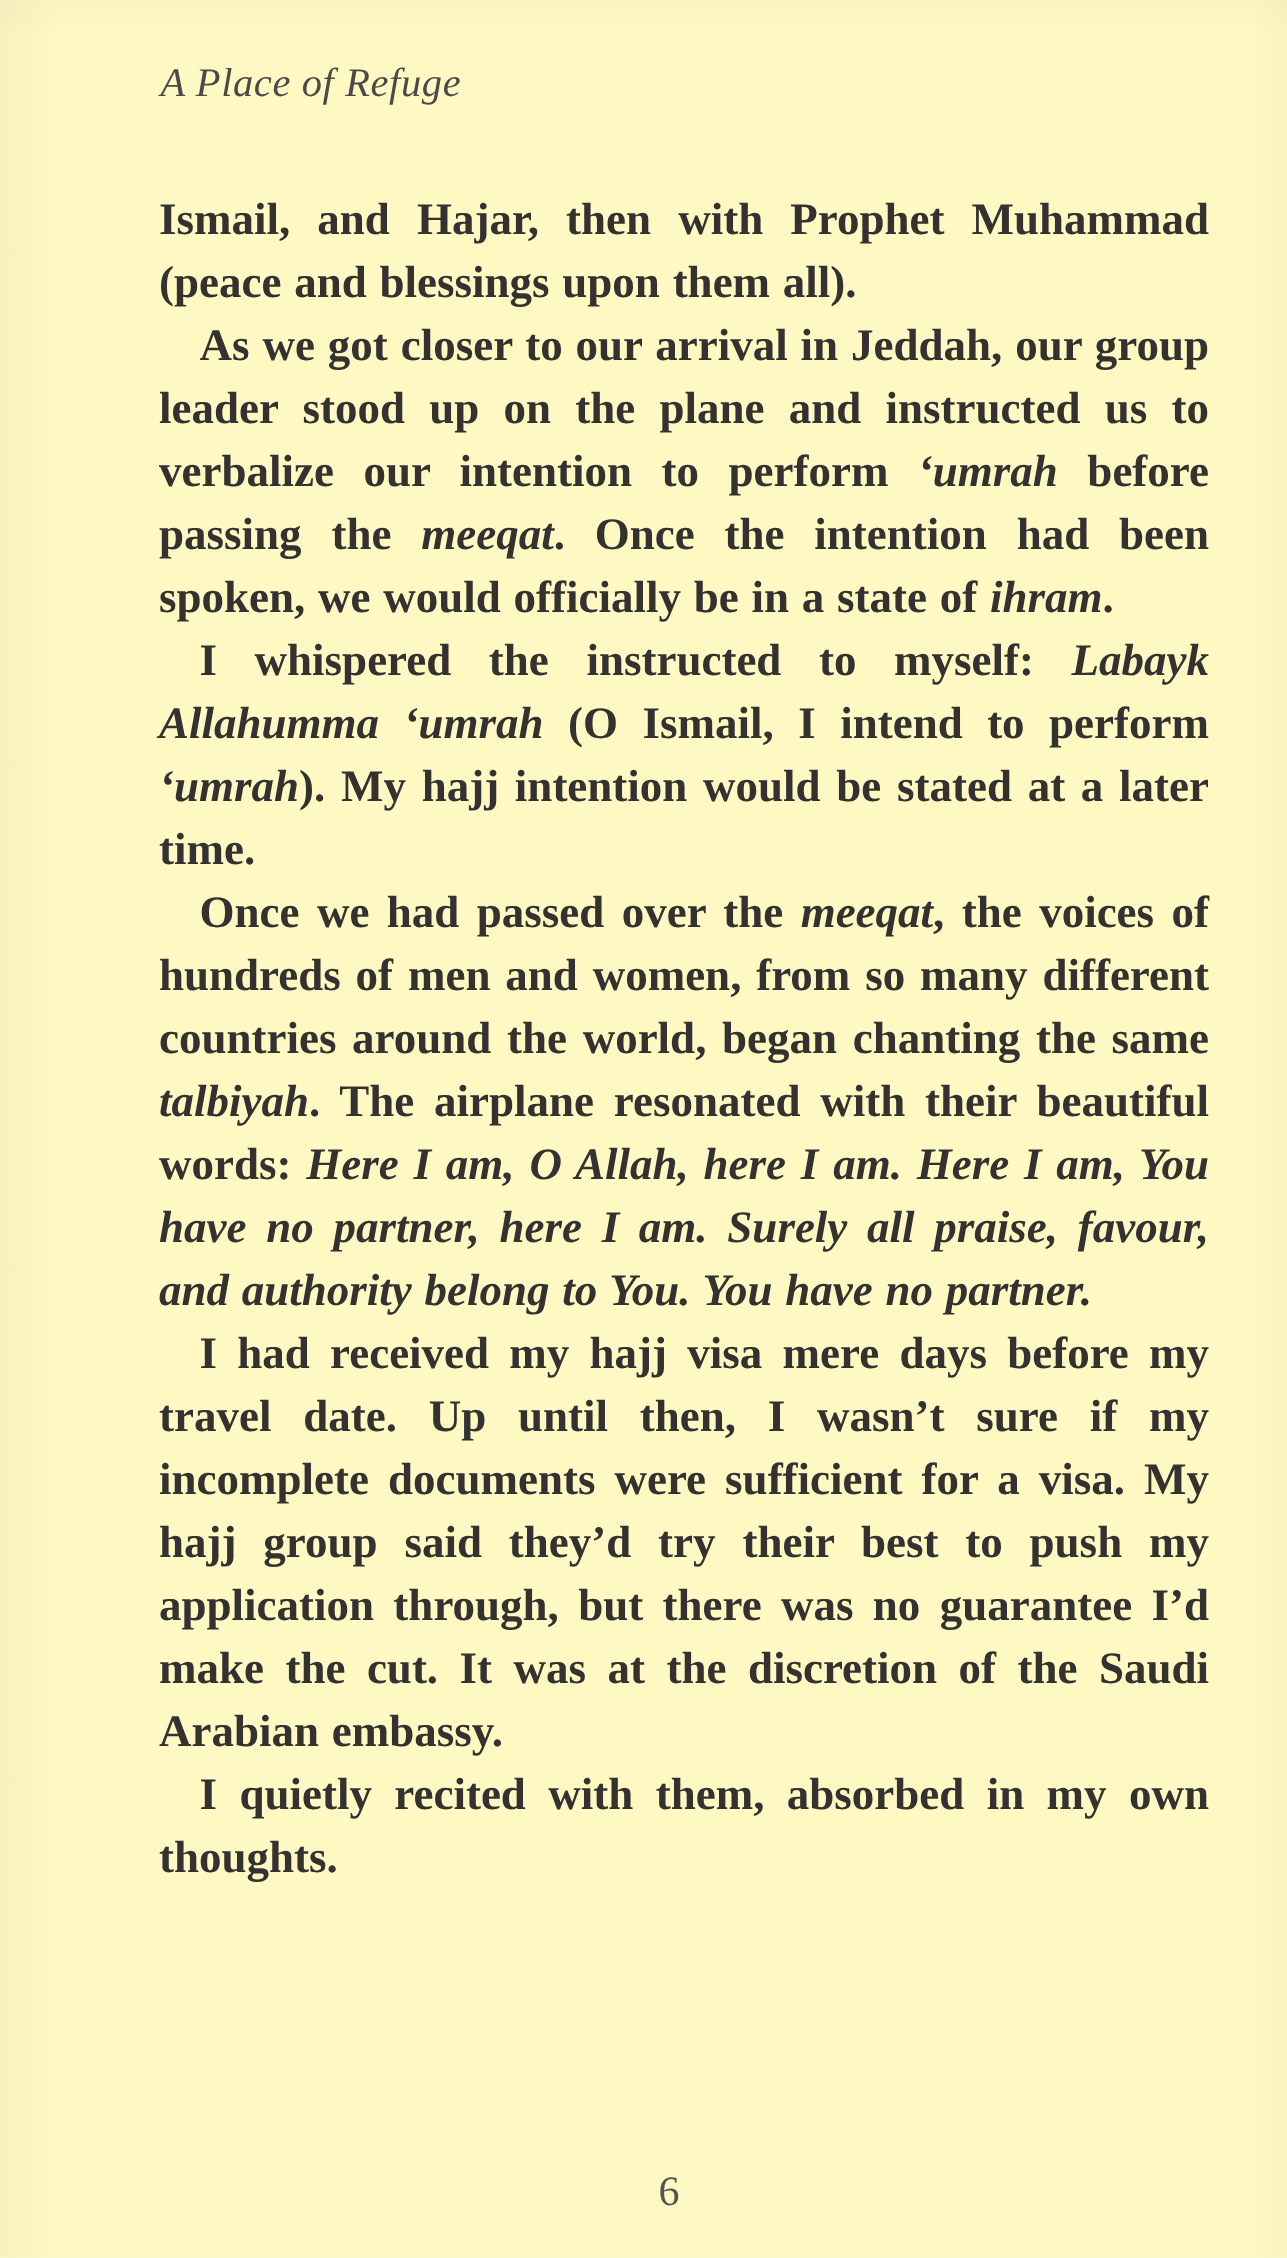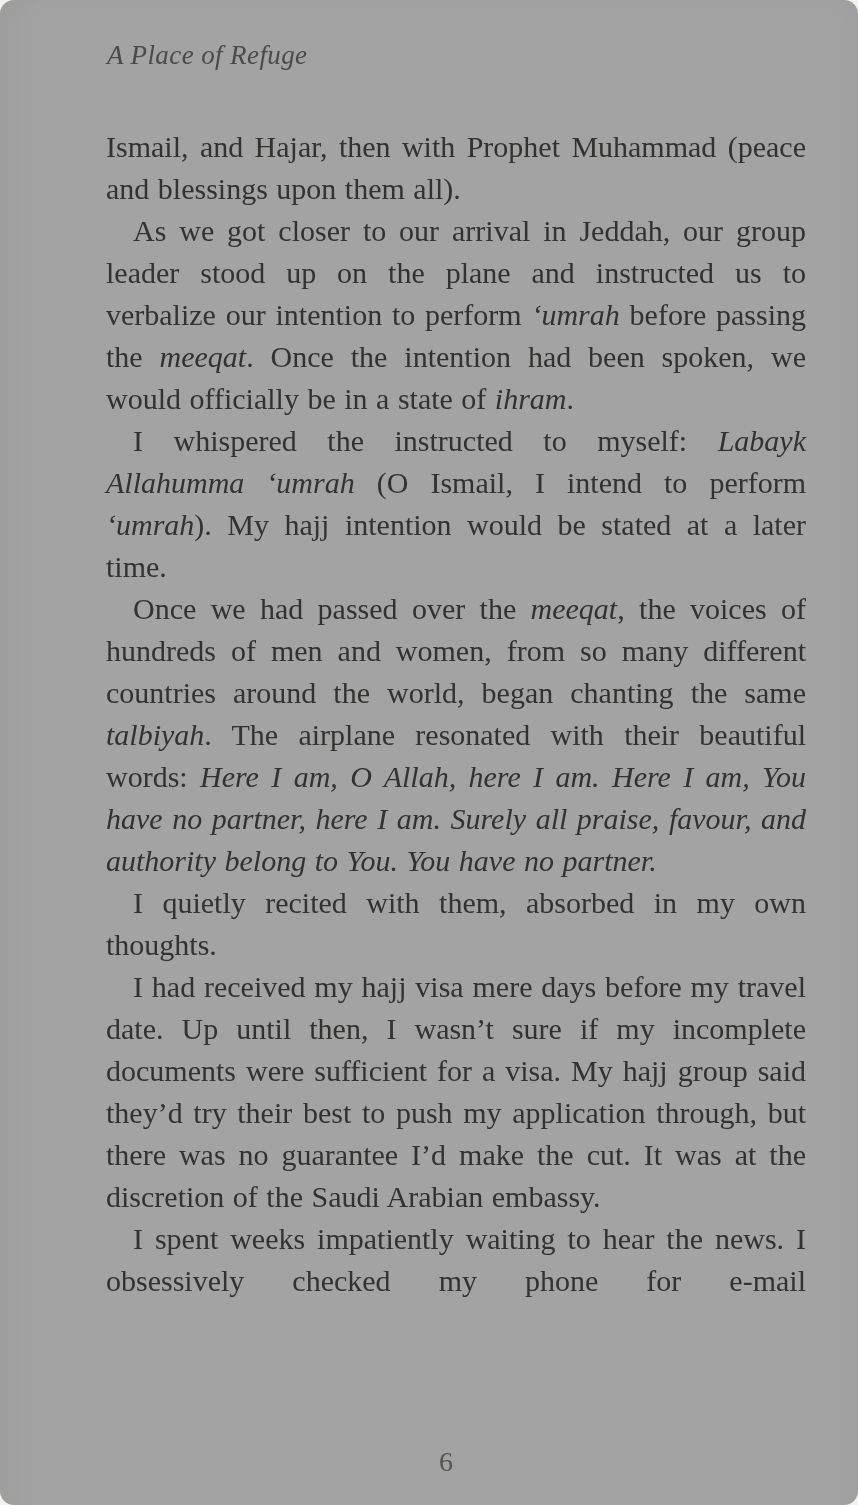--- a/index.html
+++ b/index.html
@@ -9,24 +9,23 @@
   body {
     width: 858px;
     height: 1505px;
     background: #f2f2ef;
     font-family: "Liberation Serif", "DejaVu Serif", serif;
   }
   .book-page {
     position: relative;
     width: 858px;
     height: 1505px;
-    background: #a3a3a3;
+    background: #fef9c3;
     overflow: hidden;
     color: #333231;
-    border-radius: 14px;
   }
   
   .book-page::before {
     content: "";
     position: absolute;
     inset: 0;
     pointer-events: none;
     background:
       linear-gradient(to right, rgba(60,60,55,0.045), rgba(60,60,55,0) 38px),
       linear-gradient(to left, rgba(60,60,55,0.03), rgba(60,60,55,0) 26px),
@@ -48,20 +47,21 @@
     width: 700px;
   }
   .text-block p {
     margin: 0;
     font-size: 30px;
     line-height: 42px;
     text-align: justify;
     text-justify: inter-word;
     color: #333231;
     word-spacing: 1px;
+    font-weight: bold;
   }
   .text-block p.indent {
     text-indent: 27px;
   }
   
   .text-block p:last-child {
     text-align-last: justify;
   }
   .it {
     font-style: italic;
@@ -80,19 +80,18 @@
 <body>
 
 <div class="book-page">
   <div class="running-header">A Place of Refuge</div>
 
   <div class="text-block">
       <p class=""><span>Ismail, and Hajar, then with Prophet Muhammad (peace and blessings upon them all).</span></p>
       <p class="indent"><span>As we got closer to our arrival in Jeddah, our group leader stood up on the plane and instructed us to verbalize our intention to perform </span><span class="it">‘umrah</span><span> before passing the </span><span class="it">meeqat</span><span>. Once the intention had been spoken, we would officially be in a state of </span><span class="it">ihram</span><span>.</span></p>
       <p class="indent"><span>I whispered the instructed to myself: </span><span class="it">Labayk Allahumma ‘umrah</span><span> (O Ismail, I intend to perform </span><span class="it">‘umrah</span><span>). My hajj intention would be stated at a later time.</span></p>
       <p class="indent"><span>Once we had passed over the </span><span class="it">meeqat</span><span>, the voices of hundreds of men and women, from so many different countries around the world, began chanting the same </span><span class="it">talbiyah</span><span>. The airplane resonated with their beautiful words: </span><span class="it">Here I am, O Allah, here I am. Here I am, You have no partner, here I am. Surely all praise, favour, and authority belong to You. You have no partner.</span></p>
+      <p class="indent"><span>I had received my hajj visa mere days before my travel date. Up until then, I wasn’t sure if my incomplete documents were sufficient for a visa. My hajj group said they’d try their best to push my application through, but there was no guarantee I’d make the cut. It was at the discretion of the Saudi Arabian embassy.</span></p>
       <p class="indent"><span>I quietly recited with them, absorbed in my own thoughts.</span></p>
-      <p class="indent"><span>I had received my hajj visa mere days before my travel date. Up until then, I wasn’t sure if my incomplete documents were sufficient for a visa. My hajj group said they’d try their best to push my application through, but there was no guarantee I’d make the cut. It was at the discretion of the Saudi Arabian embassy.</span></p>
-      <p class="indent"><span>I spent weeks impatiently waiting to hear the news. I obsessively checked my phone for e-mail</span></p>
     </div>
 
   <div class="page-number">6</div>
 </div>
 
 </body></html>

